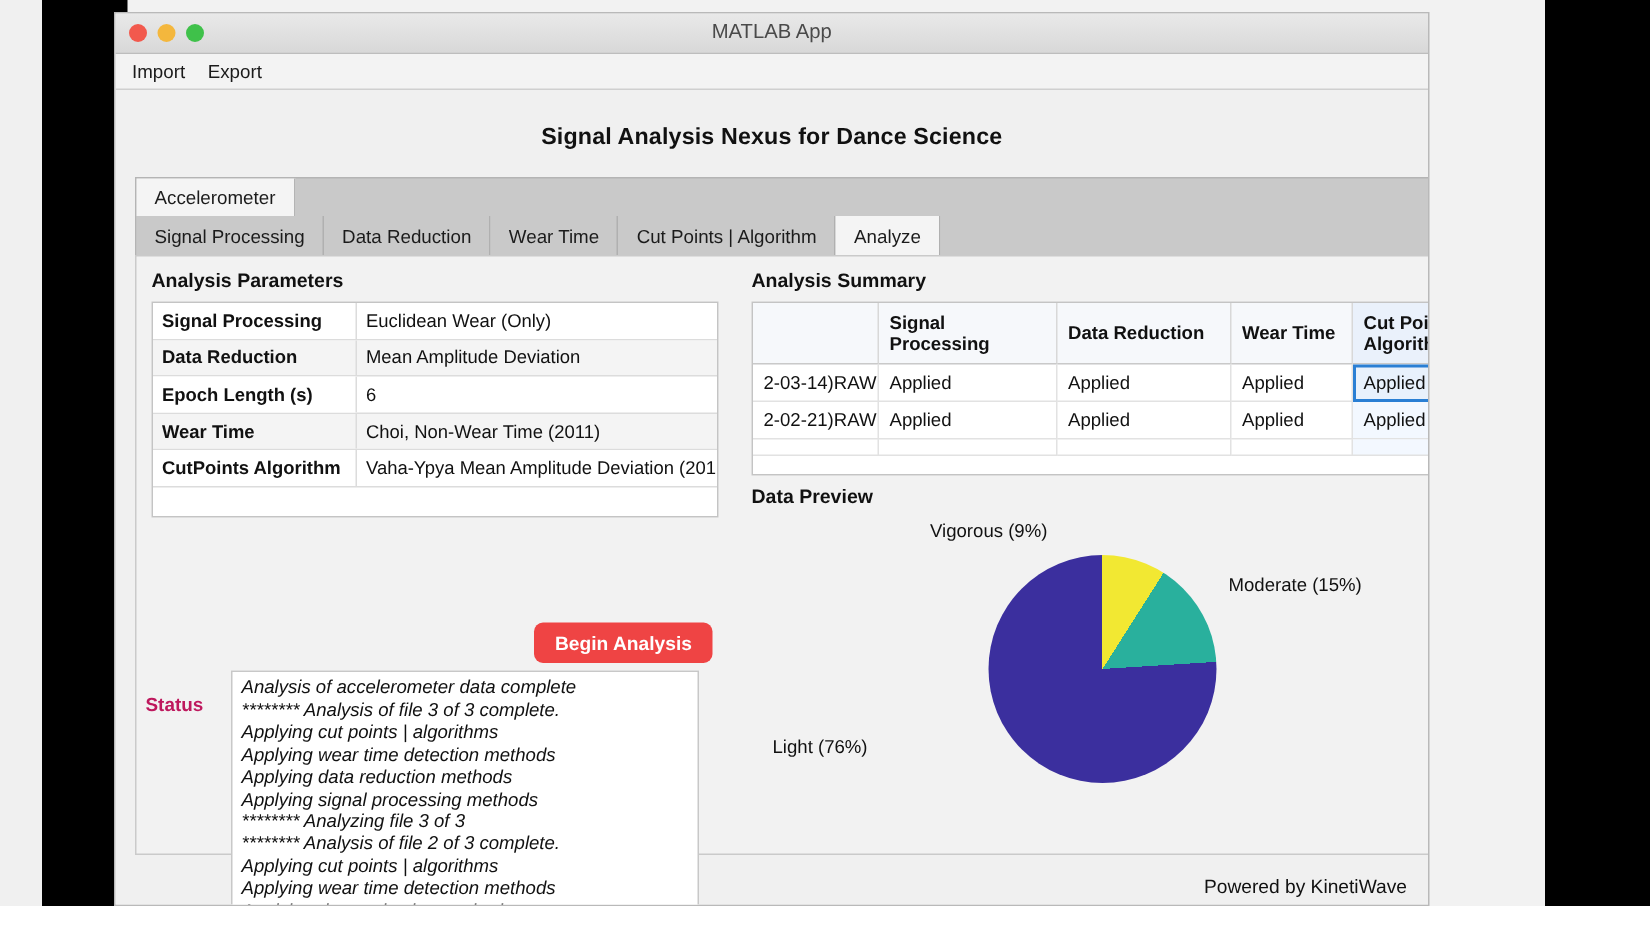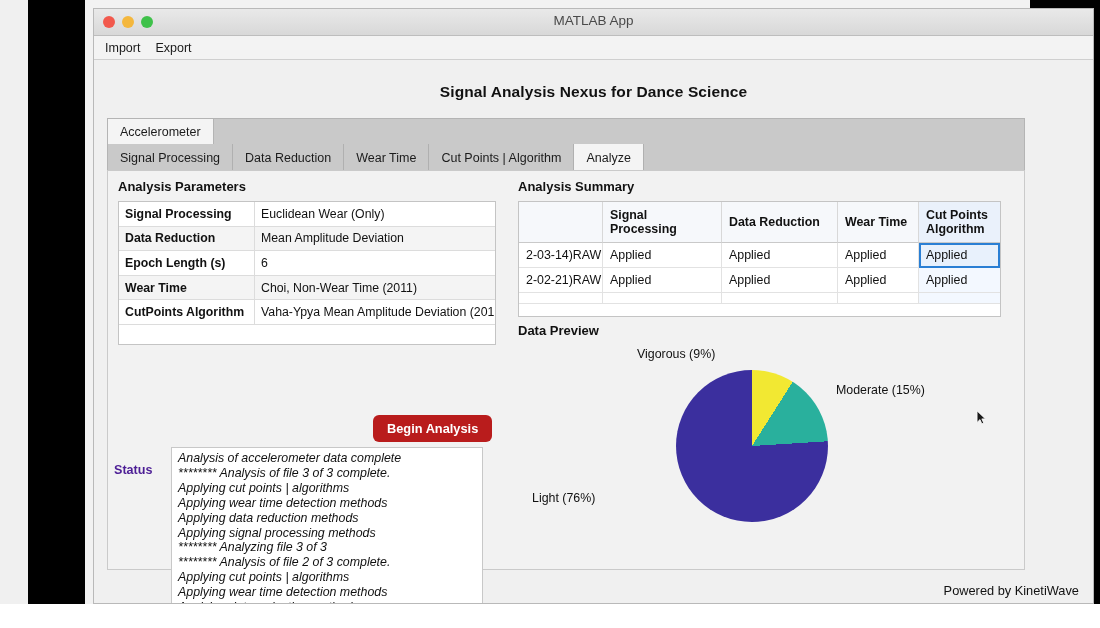--- a/index.html
+++ b/index.html
@@ -16,21 +16,21 @@
   .bar-right { position:absolute; left:1030px; top:0; width:70px;  height:604px; background:#000; }
   .bar-top-l { position:absolute; left:0; top:0; width:28px; height:604px; background:#f0f0f0; }
   .caption-strip { position:absolute; left:0; top:604px; width:1100px; height:24px; background:#ffffff; }
   .caption {
     position:absolute; right:8px; top:606px;
     font-size:15px; color:#111; letter-spacing:.1px;
   }
 
   
   .window {
-    position:absolute; left:93px; top:8px; width:1001px; height:596px;
+    position:absolute; left:76px; top:8px; width:877px; height:596px;
     background:#f0f0f0; border:1px solid #b9b9b9; box-sizing:border-box;
     overflow:hidden;
   }
   .titlebar {
     position:relative; height:26px;
     background:linear-gradient(#e9e9e9,#d8d8d8);
     border-bottom:1px solid #bdbdbd;
   }
   .lights { position:absolute; left:9px; top:7px; display:flex; gap:7px; }
   .light { width:12px; height:12px; border-radius:50%; }
@@ -91,27 +91,27 @@
   .pval {
     flex:1; font-size:12.3px; color:#111; display:flex; align-items:center;
     padding-left:6px; white-space:nowrap; overflow:hidden; box-sizing:border-box;
   }
   .prow.alt .pkey, .prow.alt .pval { background:#f4f4f4; }
   .prow.empty { height:19px; }
 
   
   .begin-btn {
     position:absolute; left:265px; top:244px;
-    background:#b91c1c; color:#fff; font-size:12.8px; font-weight:bold;
+    background:#ef4444; color:#fff; font-size:12.8px; font-weight:bold;
     padding:6px 14px; border-radius:6px; border:none; cursor:pointer;
     font-family:"Liberation Sans", sans-serif;
   }
 
   
-  .status-label { position:absolute; left:6px; top:292px; font-size:12.6px; font-weight:bold; color:#4c1d95; }
+  .status-label { position:absolute; left:6px; top:292px; font-size:12.6px; font-weight:bold; color:#be185d; }
   .status-box {
     position:absolute; left:63px; top:276px; width:312px; height:158px;
     background:#fff; border:1px solid #c8c8c8; box-sizing:border-box;
     overflow:hidden; padding:3px 6px;font-style:italic;
   }
   .status-line { font-size:12.4px; color:#111; line-height:14.9px; white-space:nowrap; }
 
   
   .summary {
     position:absolute; left:410px; top:30px; width:483px; height:116px;

